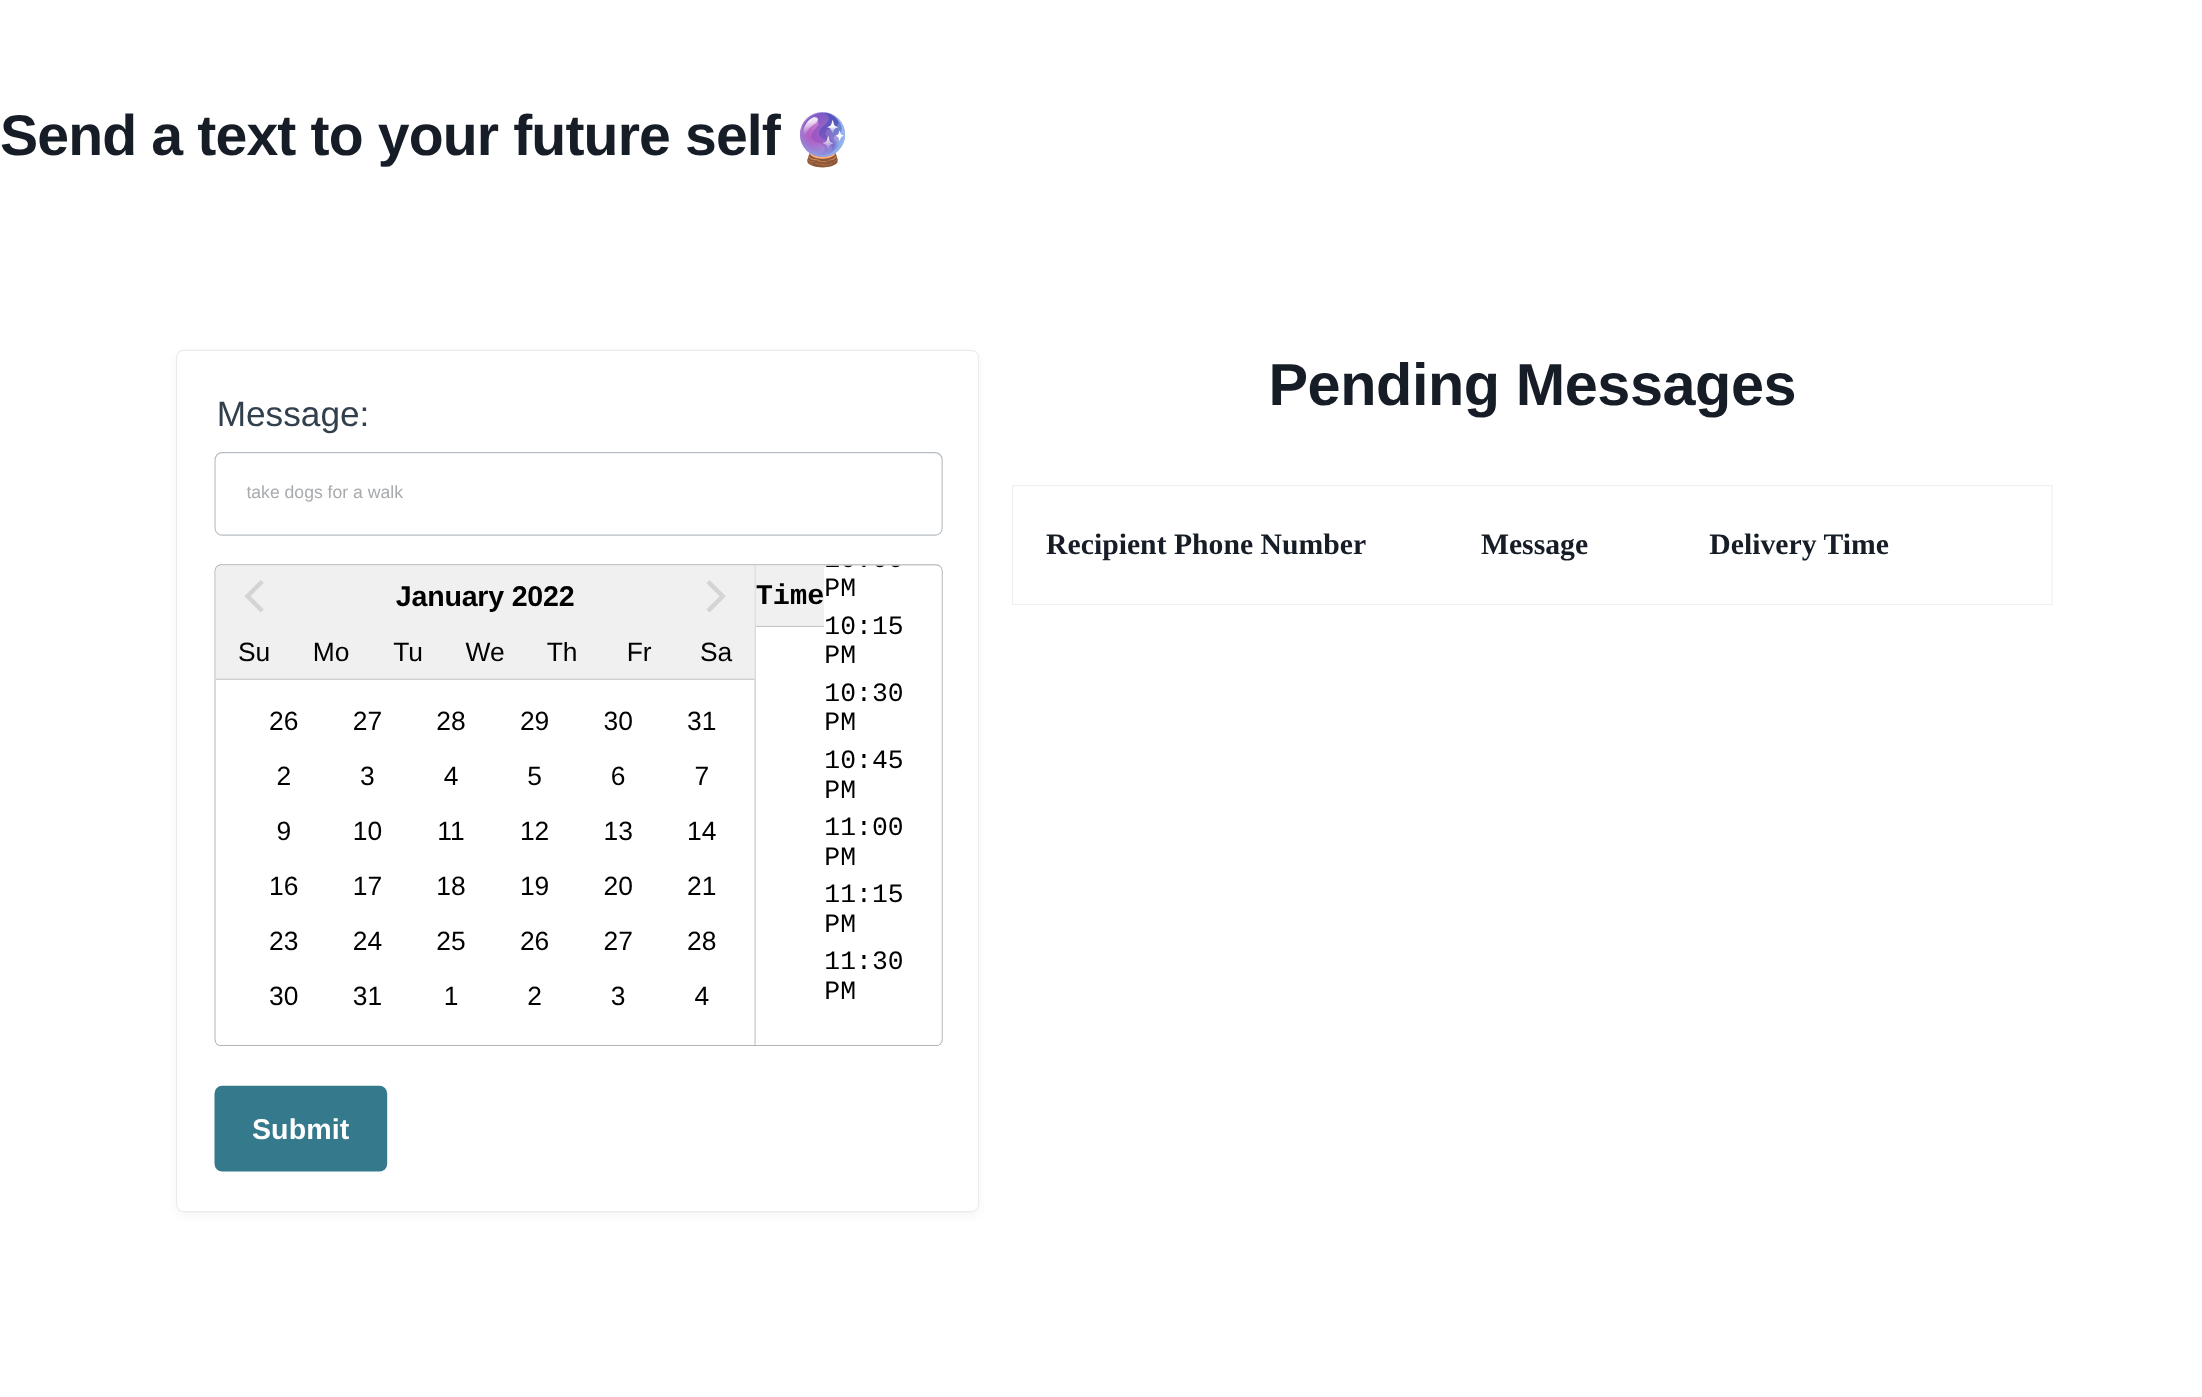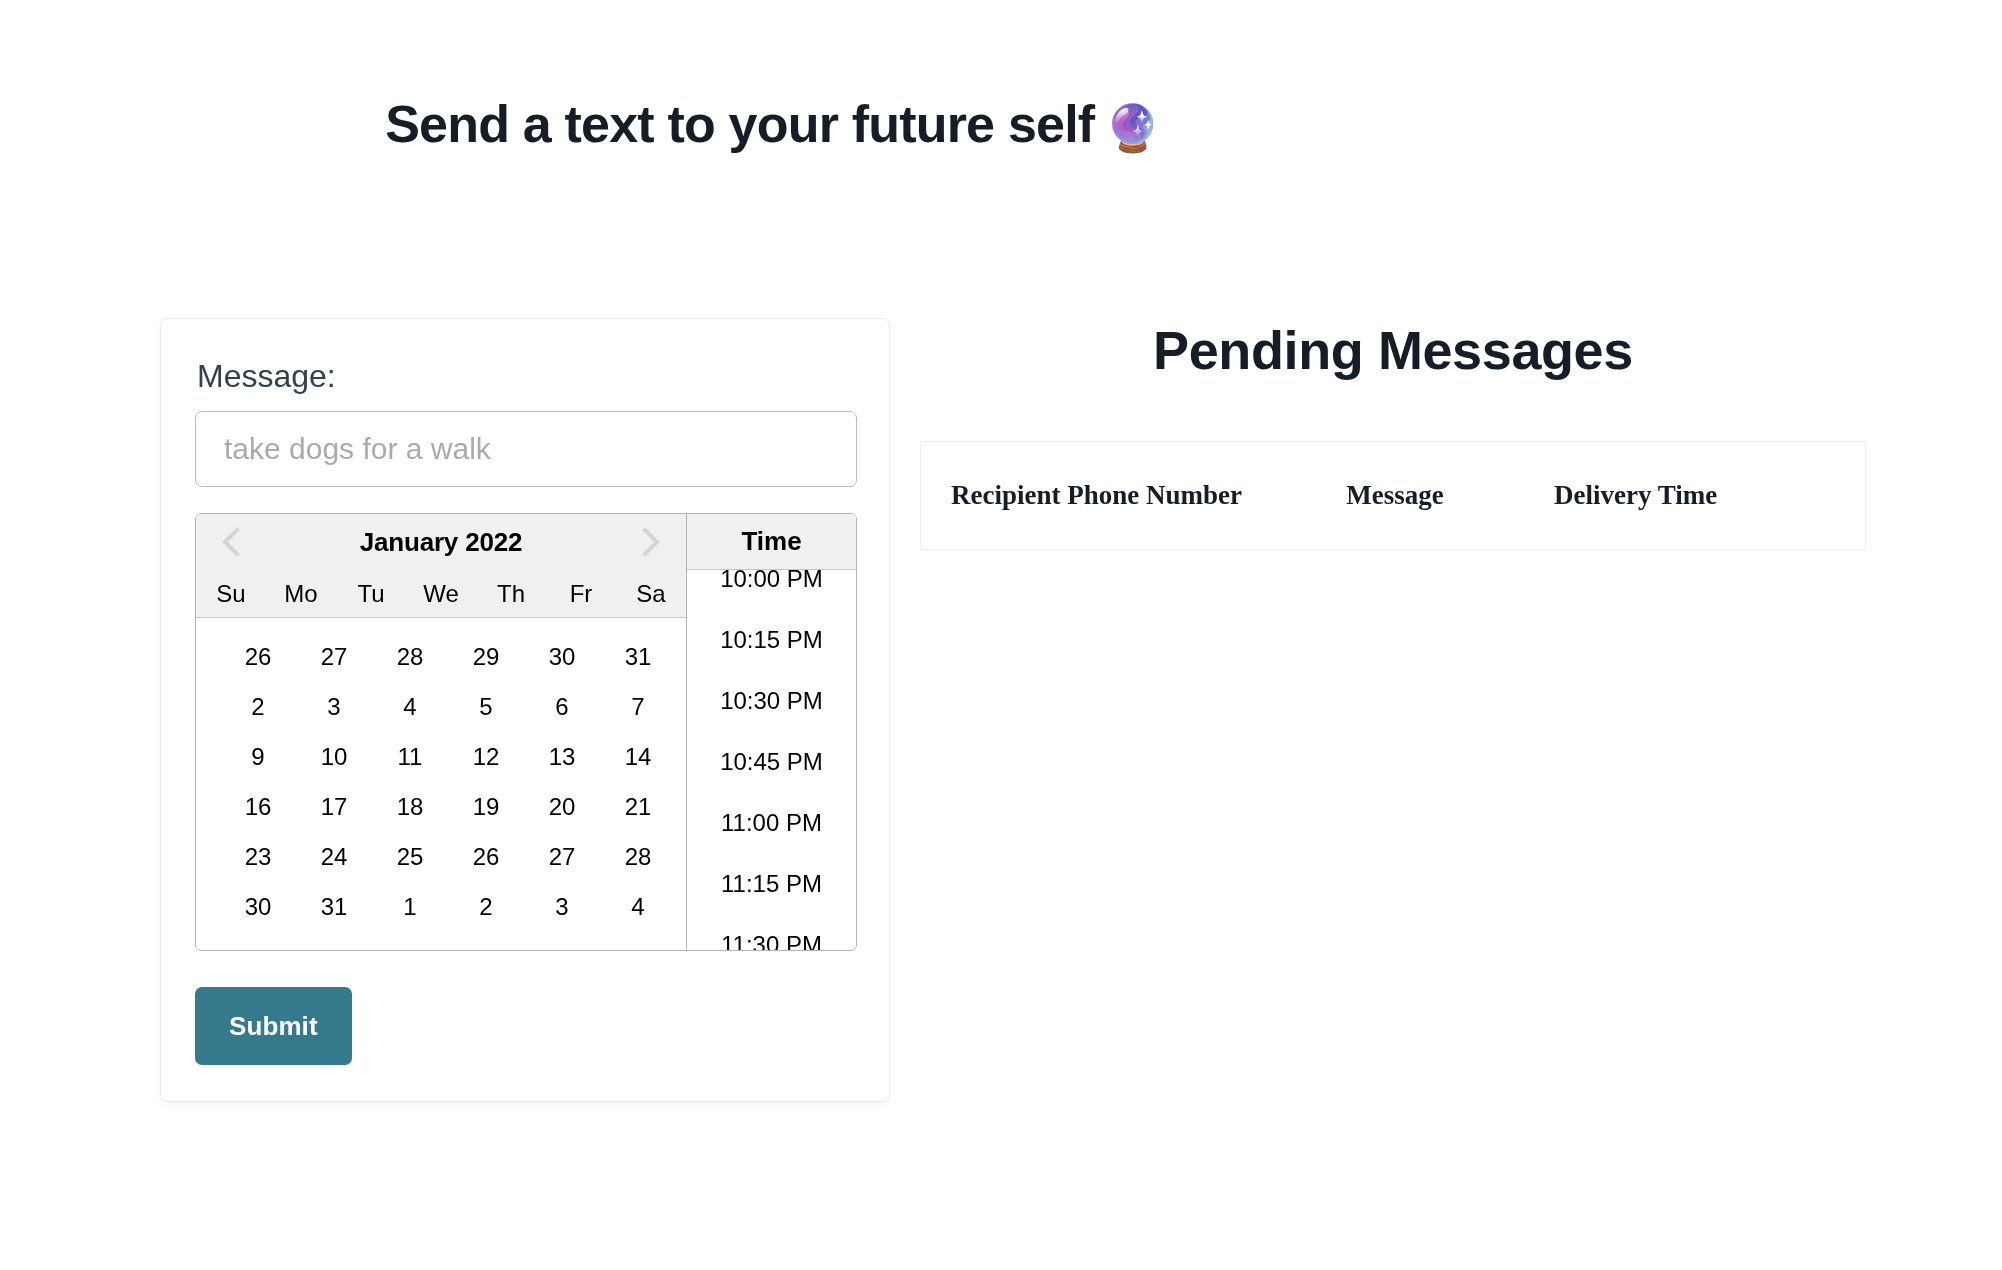--- a/index.html
+++ b/index.html
@@ -20,21 +20,20 @@
     height: 1270px;
     background: #ffffff;
   }
 
   
   .page-title {
     position: absolute;
     top: 58px;
     left: 0;
     width: 1546px;
-    text-align: center;
     font-size: 52px;
     font-weight: 700;
     letter-spacing: -0.8px;
     color: #161d27;
     line-height: 1.2;
     white-space: nowrap;
   }
   .page-title .emoji {
     font-size: 46px;
     vertical-align: -2px;
@@ -60,21 +59,21 @@
     margin: 0 0 16px 2px;
     line-height: 1.2;
   }
 
   .msg-input {
     display: block;
     width: 662px;
     height: 76px;
     border: 1px solid #b6bdc4;
     border-radius: 7px;
-    font-size: 30px;
+    font-size: 16px;
     font-family: "Liberation Sans", "DejaVu Sans", sans-serif;
     color: #32404e;
     padding: 16px 28px;
     background: #ffffff;
     outline: none;
   }
   .msg-input::placeholder { color: #a8abae; opacity: 1; }
 
   
   .picker {
@@ -163,22 +162,23 @@
     width: 45px;
     height: 45px;
     min-width: 45px;
     border-radius: 7px;
   }
 
   
   .timecol {
     width: 169px;
     display: flex;
-    flex-direction: column;
-    background: #ffffff;
+    flex-direction: row;
+    background: #ffffff;
+    font-family: Liberation Mono, monospace;
   }
   .time-head {
     height: 56px;
     background: #f0f0f0;
     display: flex;
     align-items: center;
     justify-content: center;
     font-size: 26px;
     font-weight: 700;
     color: #000000;

